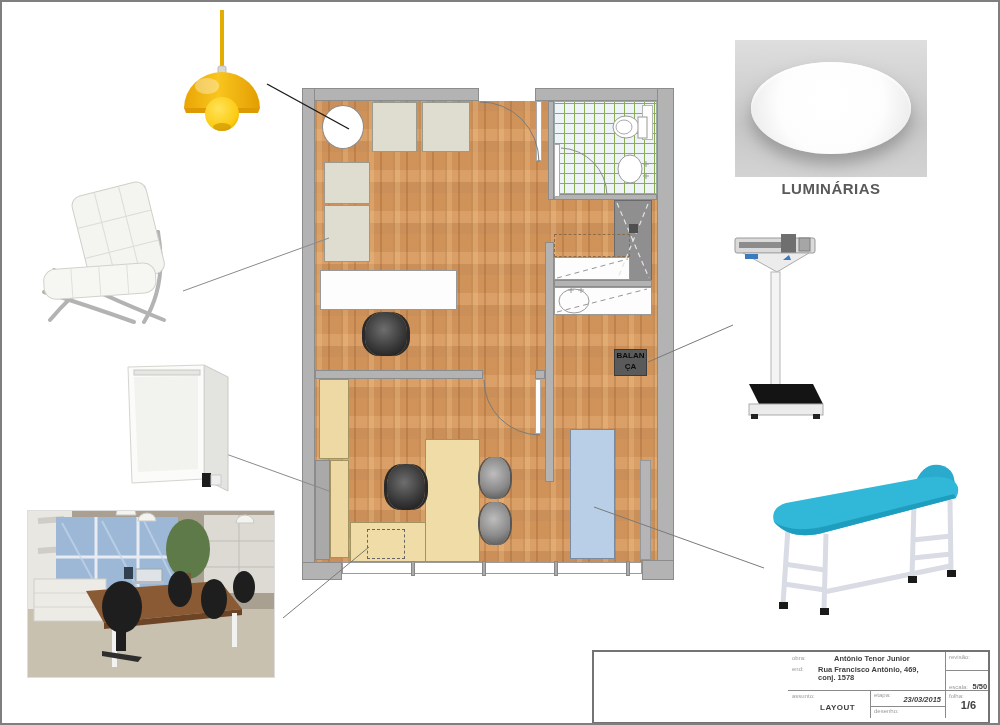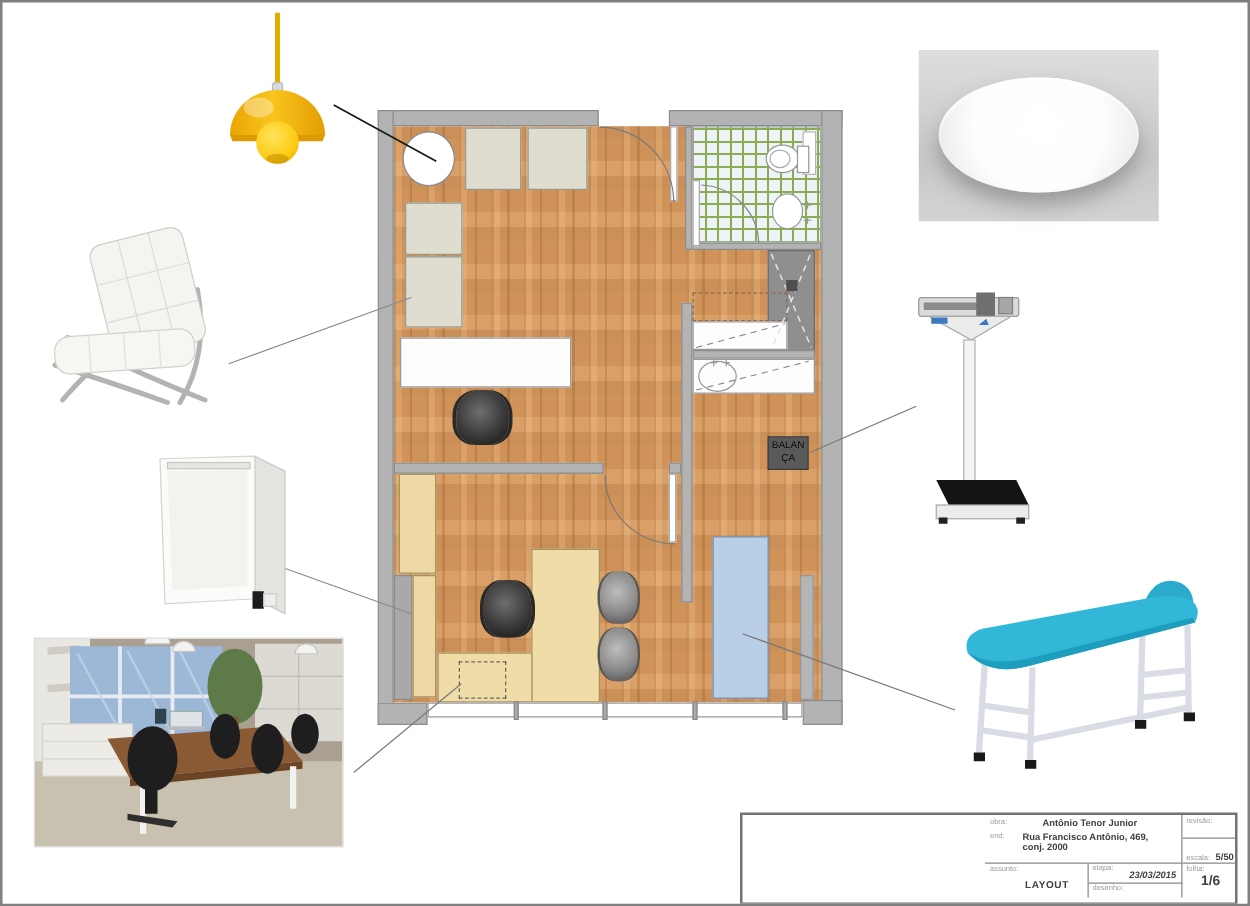--- a/index.html
+++ b/index.html
@@ -24,21 +24,21 @@
   .desk{position:absolute;background:#f0dca6;border:1px solid #a39363;box-sizing:border-box;}
   .white-c{position:absolute;background:#fdfdfd;border:1px solid #999;box-sizing:border-box;}
   .chair-dark{position:absolute;border-radius:45% 45% 40% 40%;
     background:radial-gradient(circle at 45% 40%, #6e6e6e 0%, #3a3a3a 55%, #141414 100%);
     box-shadow:-3px 0 0 0 #2a2a2a,3px 0 0 0 #2a2a2a;}
   .chair-gray{position:absolute;border-radius:46%;
     background:radial-gradient(circle at 45% 40%, #bdbdbd 0%, #8a8a8a 55%, #4c4c4c 100%);
     box-shadow:-2px 0 0 0 #565656,2px 0 0 0 #565656;}
   .dashed-box{position:absolute;border:1px dashed #666;box-sizing:border-box;}
   .balanca{position:absolute;left:313px;top:262px;width:31px;height:25px;background:#5a5a5a;
-    color:#0c0c0c;font-size:8px;font-weight:normal;line-height:11px;text-align:center;box-shadow:0 0 0 1px #3c3c3c;}
+    color:#0c0c0c;font-size:8px;font-weight:bold;line-height:11px;text-align:center;box-shadow:0 0 0 1px #3c3c3c;}
   .exam-plan{position:absolute;left:268px;top:341px;width:45px;height:130px;background:#b9cfe7;border:1px solid #7b8aa0;box-sizing:border-box;}
   .window-strip{position:absolute;left:40px;top:474px;width:300px;height:12px;background:#fff;border:1px solid #9a9a9a;box-sizing:border-box;}
   .mullion{position:absolute;top:-2px;width:4px;height:15px;background:#aaa;border:1px solid #888;box-sizing:border-box;}
 
   
   .ceiling-light{left:733px;top:38px;width:192px;height:137px;background:linear-gradient(#dedede,#c8c8c8 62%,#d3d3d3);}
   .cl-ellipse{position:absolute;left:16px;top:22px;width:160px;height:92px;border-radius:50%;
     background:radial-gradient(circle at 50% 42%,#ffffff 0%,#fdfdfd 55%,#ececec 85%,#e2e2e2 100%);
     box-shadow:0 10px 16px rgba(105,105,105,0.5), inset 0 2px 3px rgba(255,255,255,0.9);}
   .lum-label{left:733px;top:178px;width:192px;text-align:center;font-size:15px;font-weight:bold;color:#595959;letter-spacing:0.5px;}
@@ -243,20 +243,21 @@
           <ellipse cx="186" cy="88" rx="13" ry="20"></ellipse>
           <ellipse cx="216" cy="76" rx="11" ry="16"></ellipse>
       </g>
       <rect x="96" y="56" width="9" height="12" fill="#30404e"></rect>
     </svg>
   </div>
 
   <div class="abs ceiling-light">
     <div class="cl-ellipse"></div>
   </div>
+  <div class="abs lum-label">LUMINÁRIAS</div>
 
   <div class="abs" style="left:725px;top:220px;width:98px;height:198px;">
     <svg width="98" height="198" viewBox="0 0 98 198">
       <rect x="8" y="16" width="80" height="15" rx="2" fill="#dadada" stroke="#9a9a9a"></rect>
       <rect x="12" y="20" width="56" height="6" fill="#8c8c8c"></rect>
       <rect x="54" y="12" width="15" height="22" fill="#6f6f6f"></rect>
       <rect x="72" y="16" width="11" height="13" fill="#a6a6a6" stroke="#7f7f7f"></rect>
       <polygon points="16,31 82,31 50,50" fill="#ececec" stroke="#ababab"></polygon>
       <rect x="18" y="32" width="13" height="5" fill="#3a7abf"></rect>
       <path d="M56,38 l6,-5 l2,5 z" fill="#3a7abf"></path>
@@ -298,21 +299,21 @@
 
     <div class="tb-cell" style="left:194px;top:0;width:158px;height:39px;border-right:1px solid #8a8a8a;border-bottom:1px solid #8a8a8a;padding:3px 0 0 4px;">
       <div style="display:flex;gap:20px;">
         <span class="tb-label" style="width:22px;">obra:</span>
         <span class="tb-val">Antônio Tenor Junior</span>
       </div>
       <div style="display:flex;gap:4px;margin-top:2px;">
         <span class="tb-label" style="width:22px;">end:</span>
         <span class="tb-val">
           <span>Rua Francisco Antônio, 469,</span><br>
-          <span>conj. 2000</span>
+          <span>conj. 1578</span>
         </span>
       </div>
     </div>
 
     <div class="tb-cell" style="left:352px;top:0;width:42px;height:19px;border-bottom:1px solid #8a8a8a;padding:2px 0 0 3px;">
       <span class="tb-label">revisão:</span>
     </div>
 
     <div class="tb-cell" style="left:352px;top:19px;width:42px;height:20px;border-bottom:1px solid #8a8a8a;padding:4px 0 0 3px;">
       <span class="tb-label" style="display:inline;">escala:</span>

